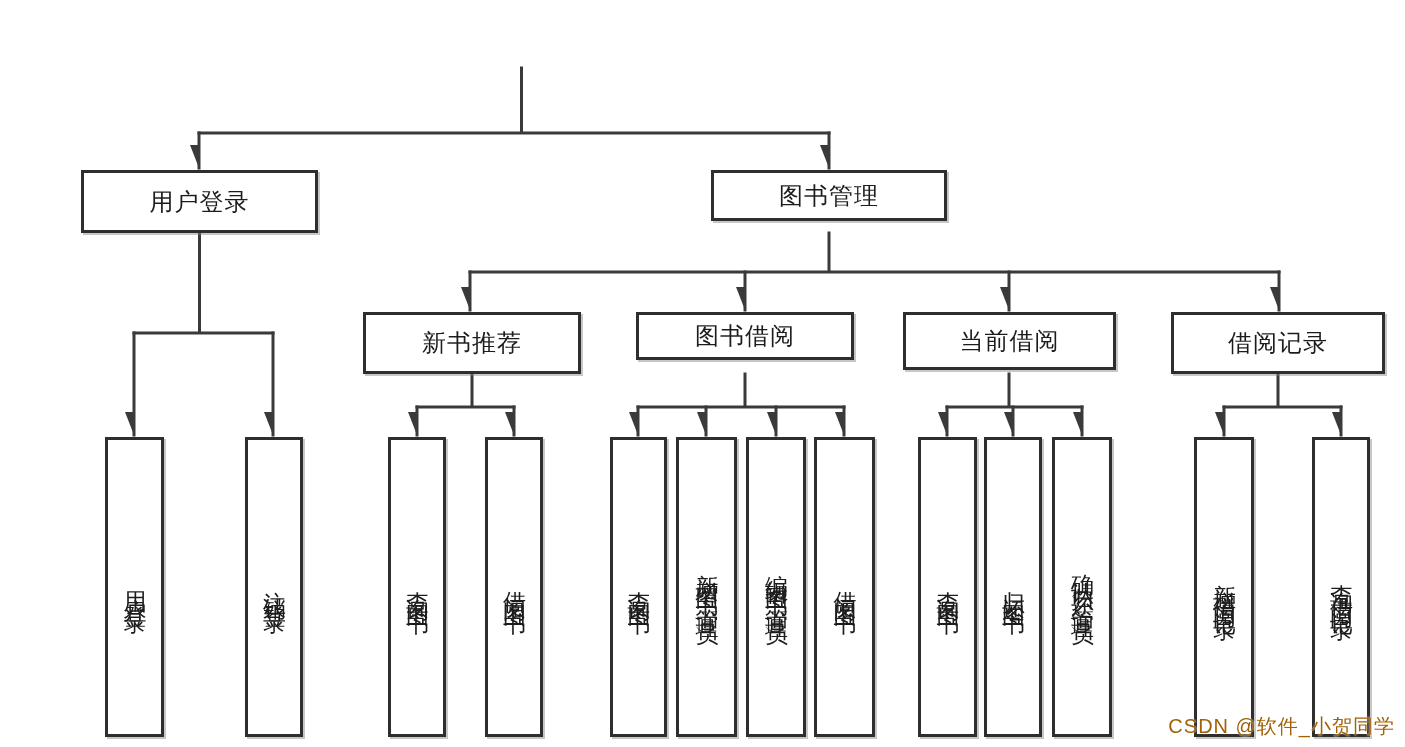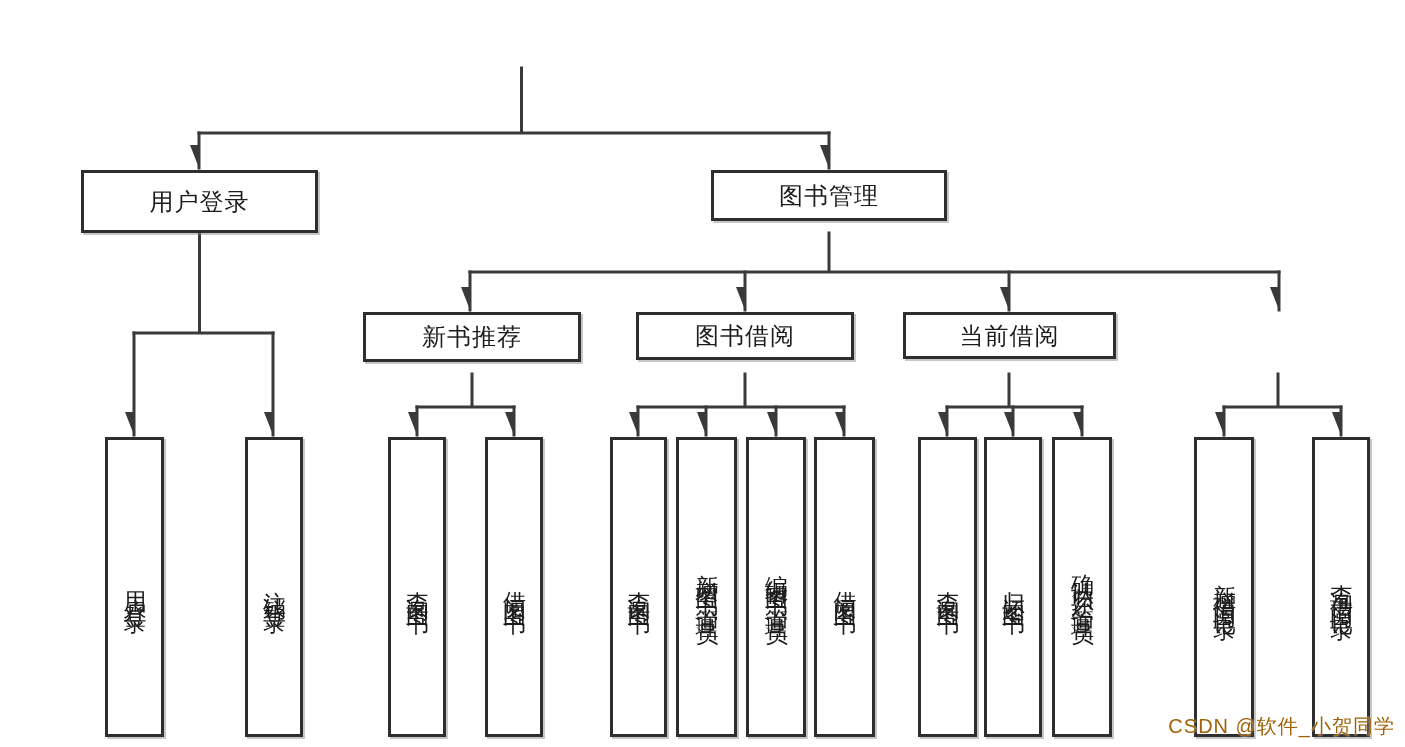--- a/index.html
+++ b/index.html
@@ -73,28 +73,31 @@
   </svg>
 
 
   <div class="box h" style="left:81px;top:170px;width:237px;height:63px">
     <span class="lbl">用户登录</span>
   </div>
   <div class="box h" style="left:711px;top:170px;width:236px;height:51px">
     <span class="lbl">图书管理</span>
   </div>
 
-  <div class="box h" style="left:363px;top:312px;width:218px;height:50px">
+  <div class="box h" style="left:363px;top:312px;width:218px;height:62px">
     <span class="lbl">新书推荐</span>
   </div>
   <div class="box h" style="left:636px;top:312px;width:218px;height:48px">
     <span class="lbl">图书借阅</span>
   </div>
-  <div class="box h" style="left:903px;top:312px;width:213px;height:47px">
+  <div class="box h" style="left:903px;top:312px;width:213px;height:58px">
     <span class="lbl">当前借阅</span>
+  </div>
+  <div class="box h" style="left:1171px;top:312px;width:214px;height:62px">
+    <span class="lbl">借阅记录</span>
   </div>
 
   <div class="box v" style="left:105px;top:437px;width:59px;height:300px">
     <span class="lbl">用户登录</span>
   </div>
   <div class="box v" style="left:245px;top:437px;width:58px;height:300px">
     <span class="lbl">注销登录</span>
   </div>
 
   <div class="box v" style="left:388px;top:437px;width:58px;height:300px">

